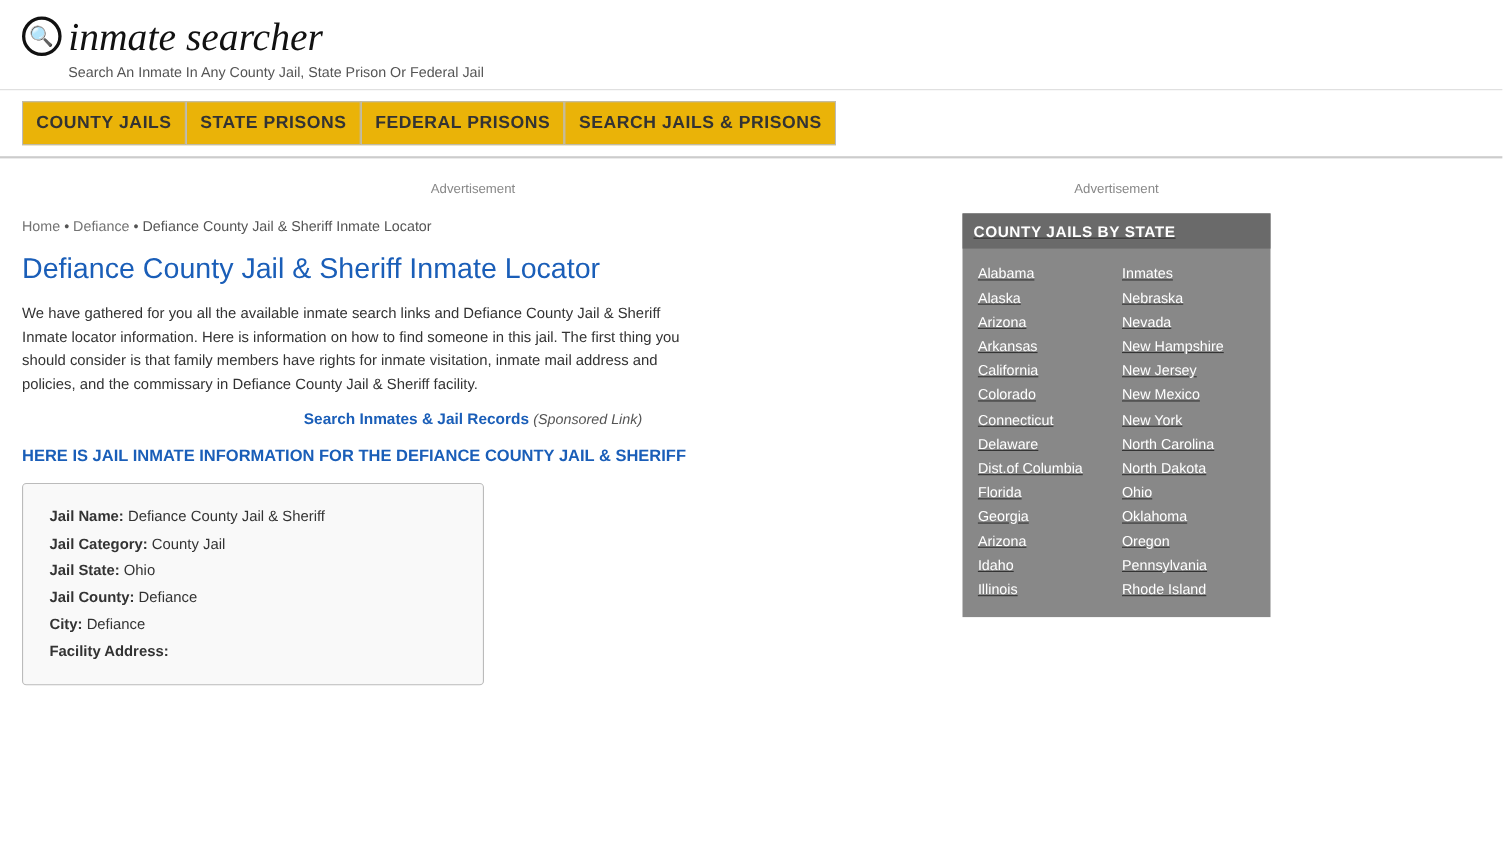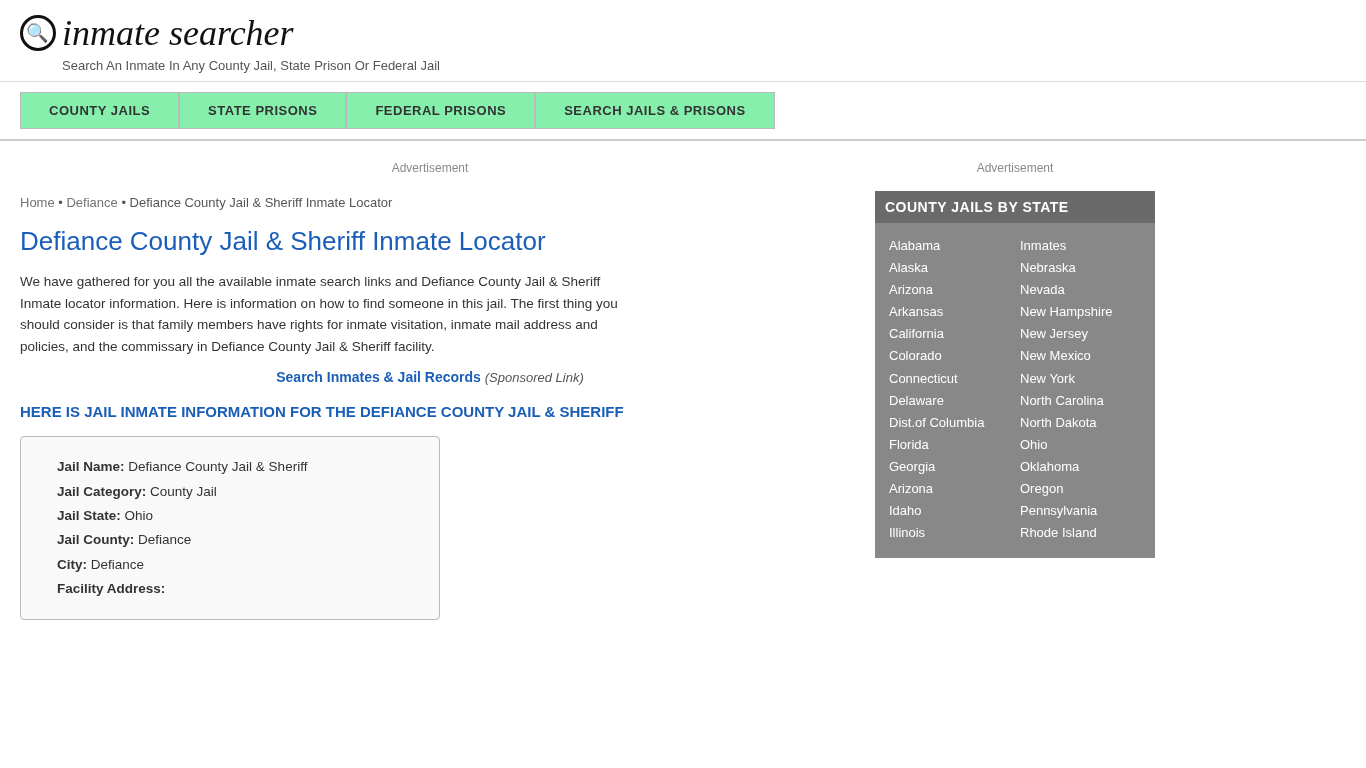--- a/index.html
+++ b/index.html
@@ -9,26 +9,26 @@
     #header { padding: 12px 20px 8px; border-bottom: 1px solid #ddd; }
     #logo-area { display: flex; align-items: center; gap: 6px; margin-bottom: 4px; }
     #logo-icon { width: 36px; height: 36px; border: 3px solid #111; border-radius: 50%; display: flex; align-items: center; justify-content: center; font-size: 18px; font-weight: bold; color: #111; background: #fff; }
     #logo-text { font-size: 28px; font-weight: bold; font-family: Georgia, serif; color: #111; font-style: italic; }
     #tagline { font-size: 13px; color: #555; margin-left: 42px; }
 
     
     #nav { padding: 10px 20px; border-bottom: 2px solid #ccc; display: flex; gap: 0; }
     .nav-btn {
       border: 1px solid #bbb;
-      padding: 10px 28px;
-      font-size: 13px;
+      padding: 10px 12px;
+      font-size: 16px;
       font-weight: bold;
       letter-spacing: 0.5px;
       color: #333;
-      background: #86efac;
+      background: #eab308;
       cursor: pointer;
       text-transform: uppercase;
     }
 
     
     #main { display: flex; padding: 0; }
     #content { flex: 1; padding: 10px 20px 20px; max-width: 860px; }
     #sidebar { width: 310px; padding: 10px 15px; flex-shrink: 0; }
 
     
@@ -47,26 +47,26 @@
 
     
     #search-link-area { text-align: center; margin: 12px 0; }
     #search-link-area a { color: #1a5eb8; font-weight: bold; font-size: 14px; text-decoration: none; }
     #sponsored { color: #555; font-style: italic; font-size: 13px; }
 
     
     #section-heading { color: #1a5eb8; font-size: 15px; font-weight: bold; margin: 16px 0 14px; line-height: 1.4; }
 
     
-    #info-card { border: 1px solid #bbb; border-radius: 4px; padding: 18px 36px; max-width: 420px; background: #f9f9f9; font-size: 13.5px; line-height: 1.8; }
+    #info-card { border: 1px solid #bbb; border-radius: 4px; padding: 18px 24px; max-width: 420px; background: #f9f9f9; font-size: 13.5px; line-height: 1.8; }
     #info-card .field label { font-weight: bold; }
     #info-card .field span { font-weight: normal; }
 
     
-    #county-jails-sidebar { background: #888; padding: 14px; }
+    #county-jails-sidebar { background: #888; padding: 14px; text-decoration: underline; }
     #sidebar-title { font-size: 14px; font-weight: bold; color: #fff; background: #6a6a6a; padding: 8px 10px; margin: -14px -14px 12px; letter-spacing: 0.5px; }
     #states-grid { display: grid; grid-template-columns: 1fr 1fr; gap: 2px 10px; }
     .state-link { color: #fff; font-size: 13px; line-height: 1.7; cursor: pointer; text-decoration: none; display: block; }
 
     
     #sidebar-ad { text-align: center; color: #888; font-size: 12px; padding: 10px 0 16px; }
   </style>
 </head>
 <body>
 

